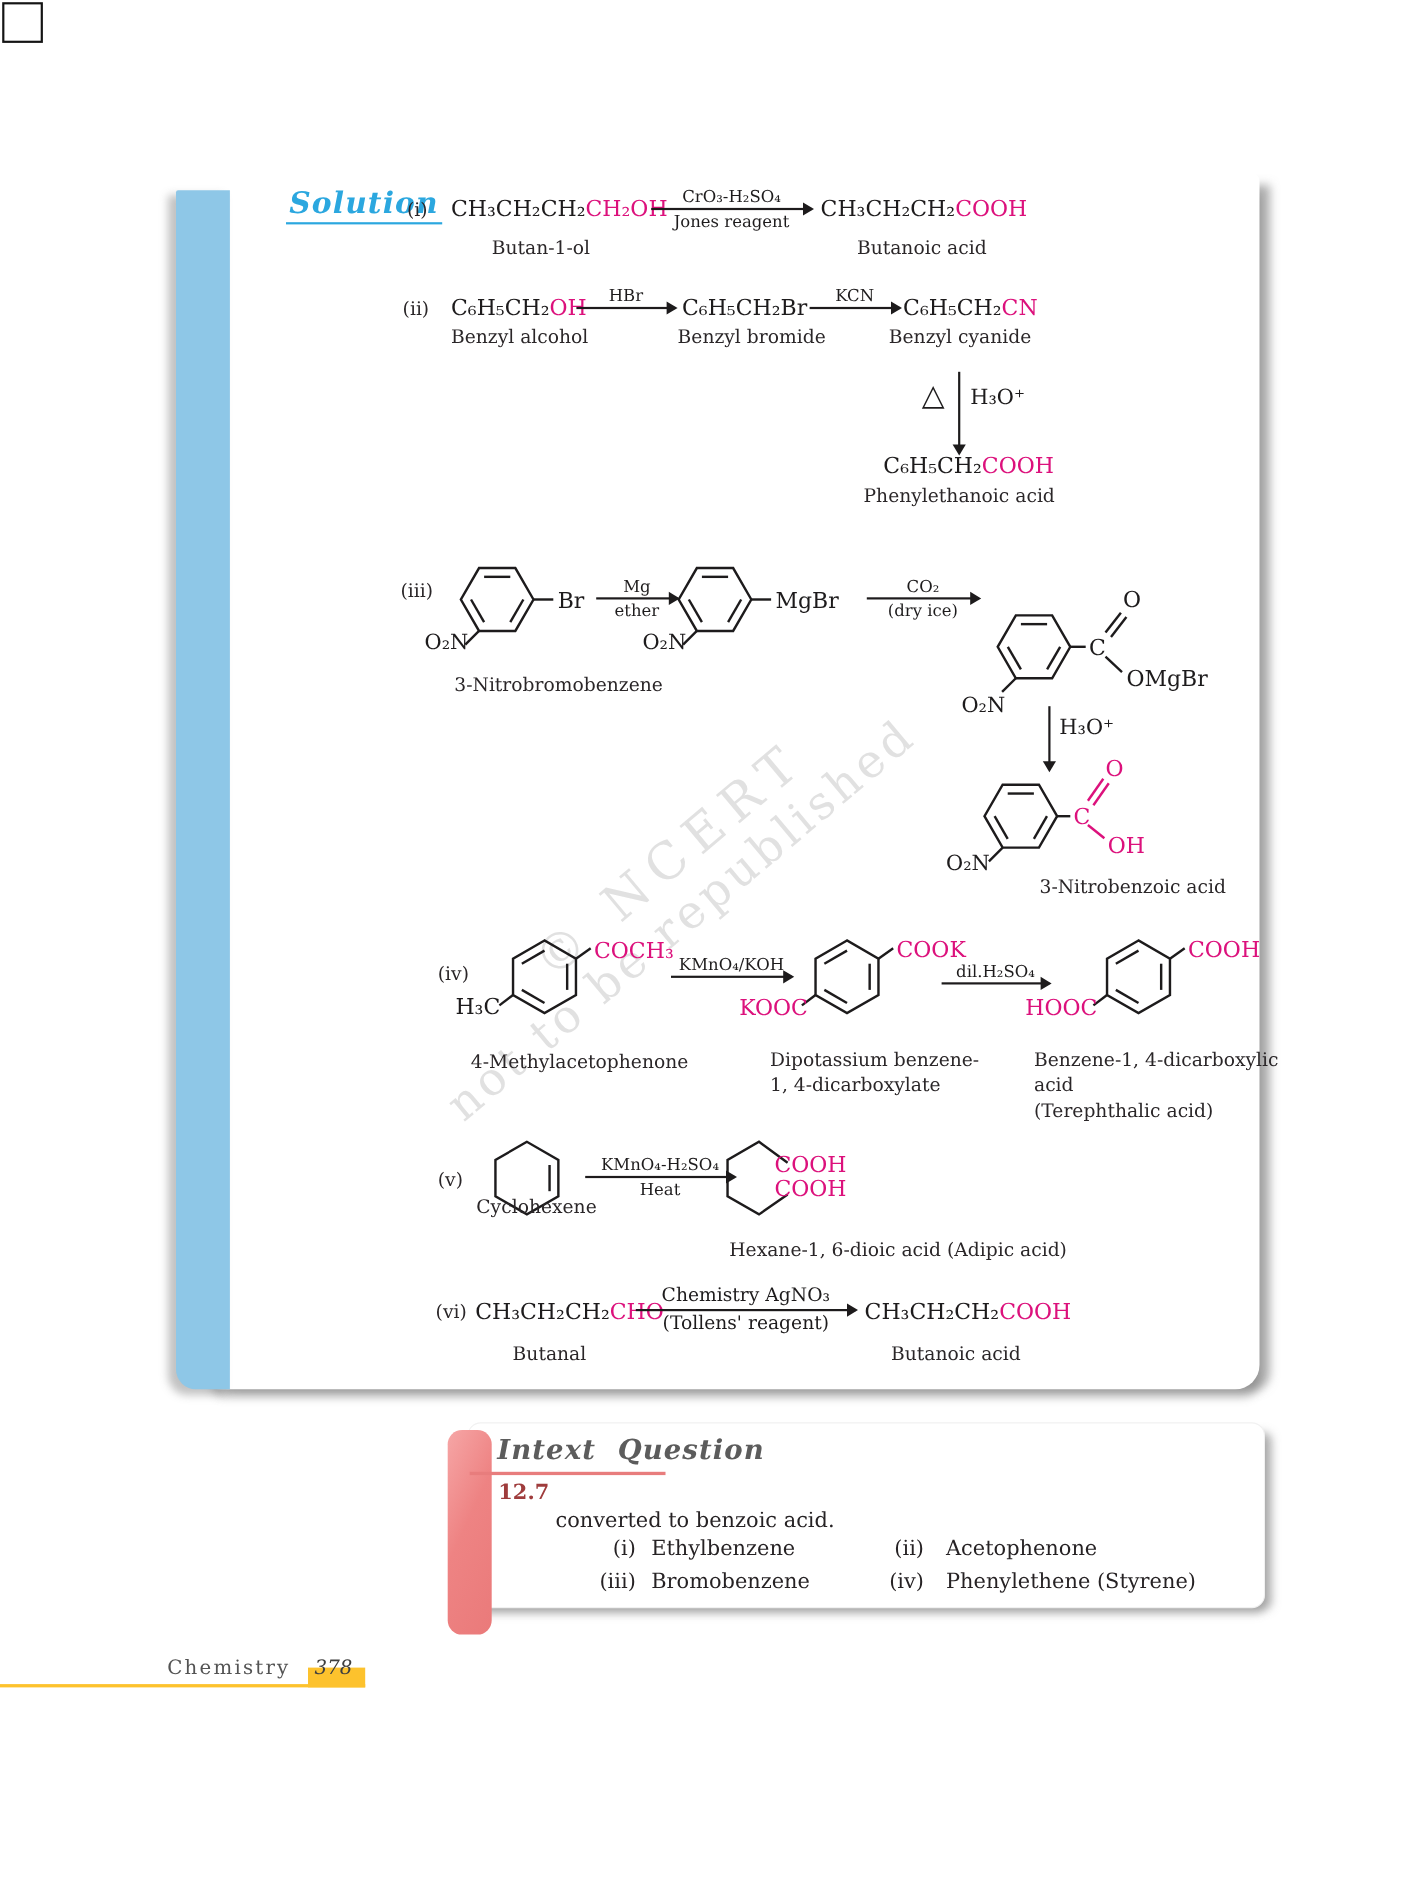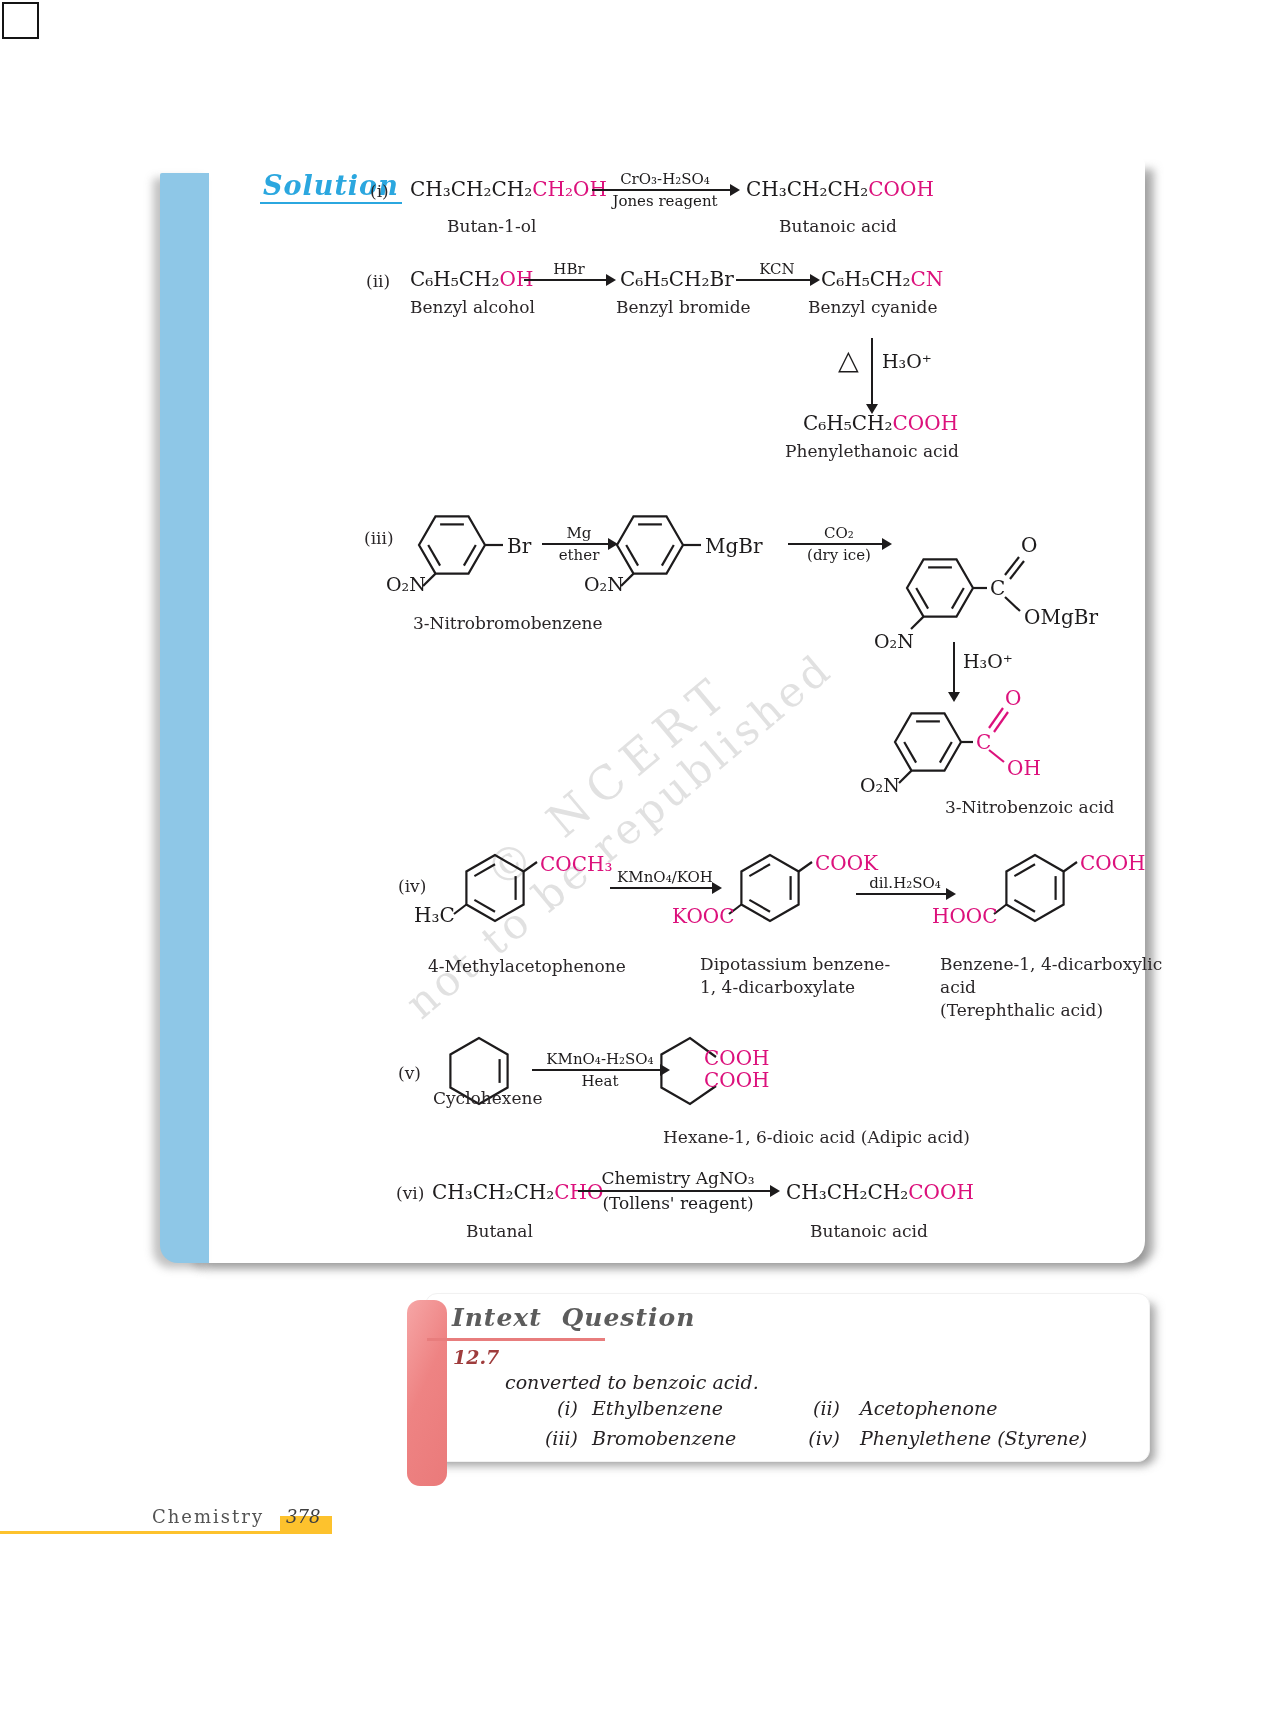--- a/index.html
+++ b/index.html
@@ -42,21 +42,21 @@
     position:absolute; left:452px; top:1303px; z-index:4;
     font:italic 700 25px "DejaVu Serif", serif; color:#5c5c5c; word-spacing:10px; letter-spacing:1px;
   }
   .intext-underline { position:absolute; left:427px; top:1338px; width:178px; height:2.5px;
     background:#e87d7d; z-index:4; }
   
   .formula { font-size:20px; color:#1d1b1c; }
   .hl { color:#dc117c; }
   .clabel { font-size:17px; color:#2a2628; }
   .snum { font-size:17px; color:#2a2628; }
-  .qtext { font-size:19px; color:#262224;font-style:italic; }
+  .qtext { font-size:19px; color:#262224; }
   
   .rxn-arrow { position:absolute; display:flex; flex-direction:column; align-items:center; z-index:2; }
   .rxn-arrow .above, .rxn-arrow .below { font-size:15px; line-height:18px; color:#1d1b1c; }
   .rxn-arrow.big .above, .rxn-arrow.big .below { font-size:17px; line-height:21px; }
   .rxn-arrow .shaft { position:relative; width:100%; height:2px; background:#1d1b1c; margin:1px 0; }
   .rxn-arrow .shaft::after { content:''; position:absolute; right:-2px; top:-5px;
     border-left:10px solid #1d1b1c; border-top:6px solid transparent; border-bottom:6px solid transparent; }
   .arrow-v { position:absolute; width:2px; background:#1d1b1c; z-index:2; }
   .arrow-v::after { content:''; position:absolute; bottom:-2px; left:-5px;
     border-top:10px solid #1d1b1c; border-left:6px solid transparent; border-right:6px solid transparent; }

